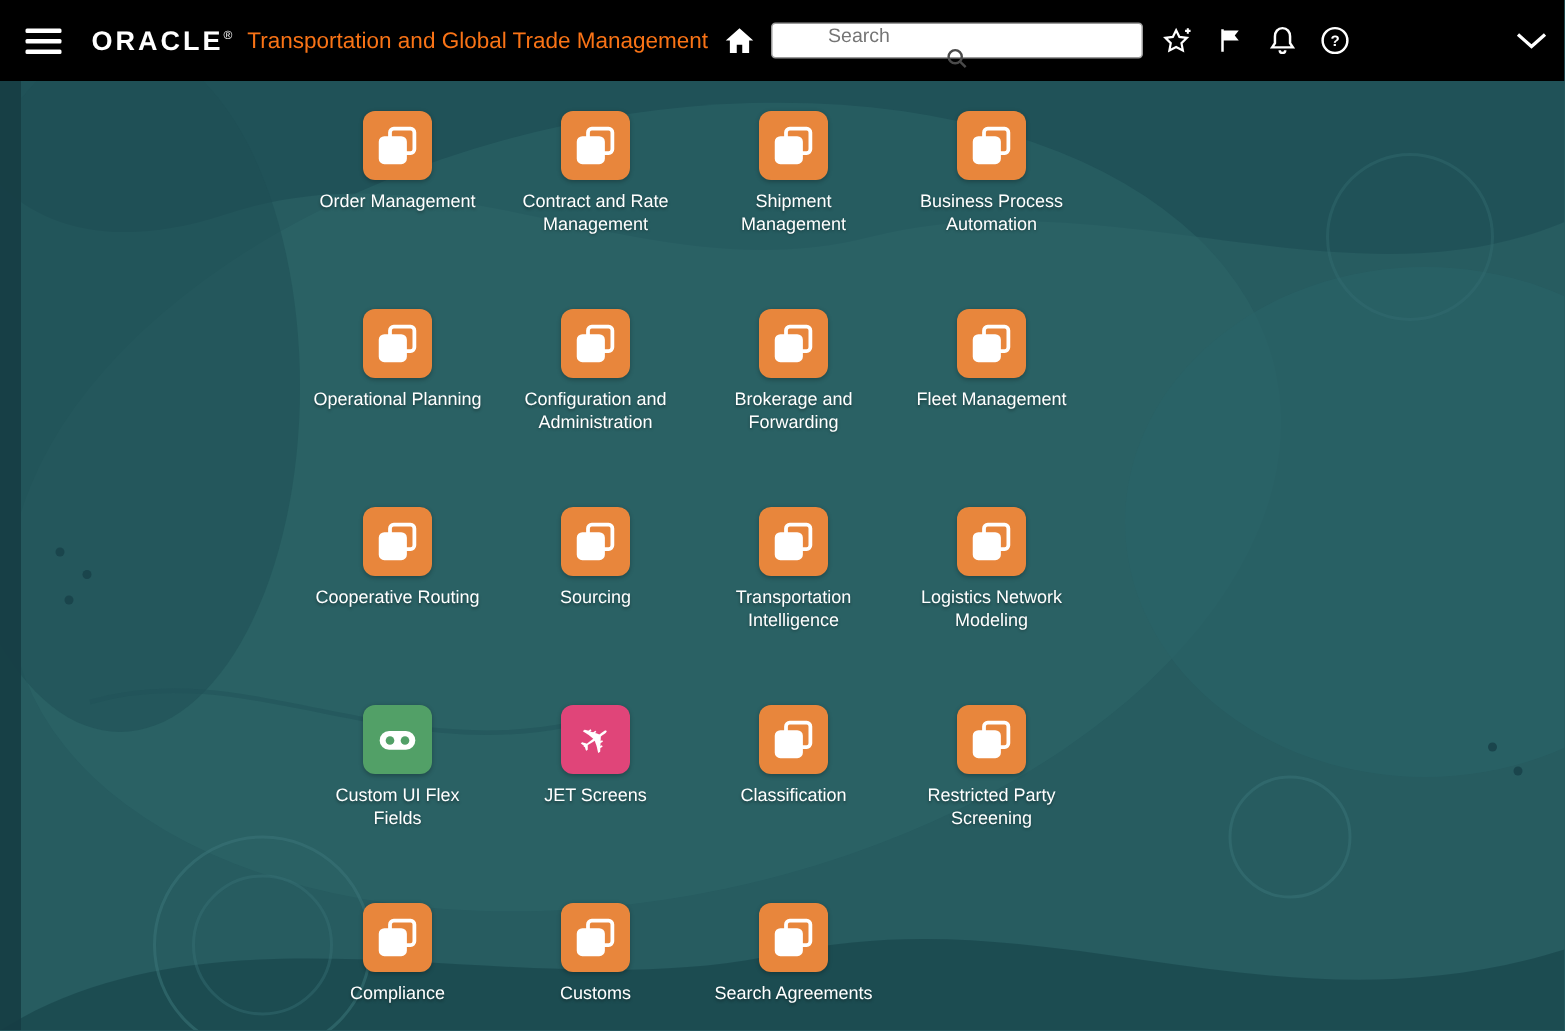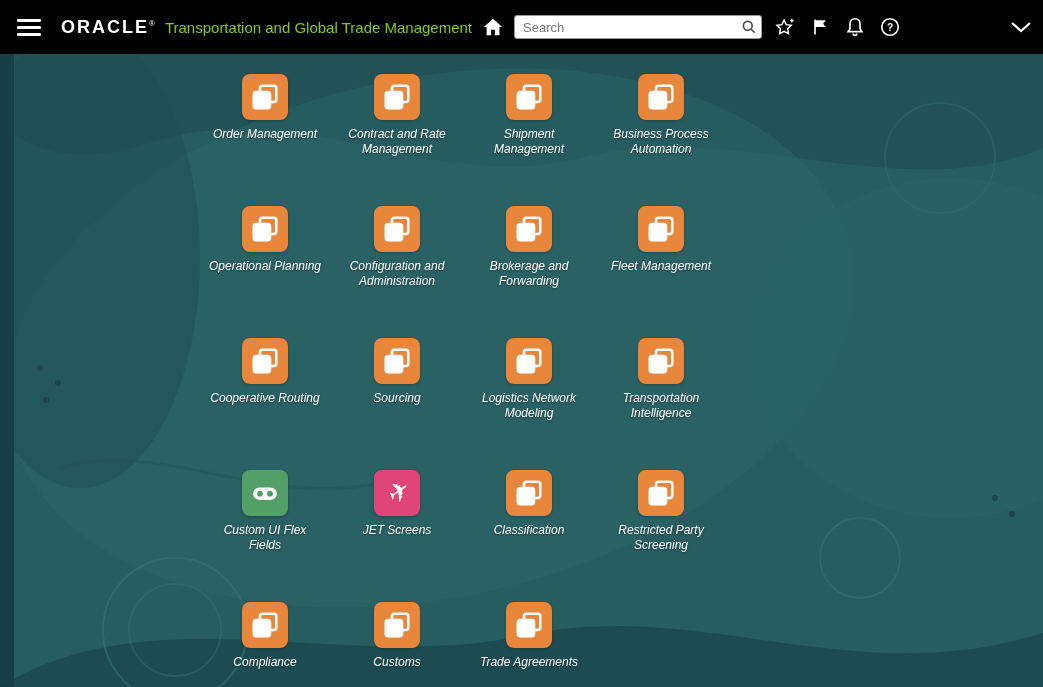--- a/index.html
+++ b/index.html
@@ -10,44 +10,44 @@
   }
   
   .topbar{
     position:absolute;top:0;left:0;width:1043px;height:54px;
     background:#000;display:flex;align-items:center;z-index:10;
   }
   .hamburger{width:24px;height:17px;margin-left:17px;display:flex;flex-direction:column;justify-content:space-between;cursor:pointer;}
   .hamburger span{display:block;height:3px;background:#fff;border-radius:1px;}
   .brand{margin-left:20px;color:#fff;font-weight:700;font-size:18px;letter-spacing:2px;cursor:pointer;white-space:nowrap;}
   .brand sup{font-size:8px;font-weight:400;letter-spacing:0;}
-  .app-title{margin-left:10px;color:#84cc16;font-size:15px;white-space:nowrap;}
+  .app-title{margin-left:10px;color:#f97316;font-size:15px;white-space:nowrap;}
   .icon-btn{background:none;border:none;padding:0;margin:0;cursor:pointer;display:flex;align-items:center;justify-content:center;width:26px;height:26px;}
   .home-btn{margin-left:8px;}
   .searchbox{
     margin-left:8px;width:248px;height:24px;background:#fff;border:1px solid #9a9a9a;
-    border-radius:3px;display:flex;align-items:center;box-sizing:border-box;
+    border-radius:3px;display:flex;align-items:center;box-sizing:border-box;flex-direction:column;
   }
   .searchbox input{
     flex:1;border:none;outline:none;background:transparent;height:20px;
     font-size:13px;padding:0 4px 0 8px;color:#222;font-family:"Liberation Sans",sans-serif;
   }
   .searchbox input::placeholder{color:#757575;}
   .search-icon-btn{width:24px;height:22px;}
   .topbar-right{display:flex;align-items:center;gap:9px;margin-left:10px;}
   .chevron-btn{margin-left:auto;margin-right:8px;width:28px;}
   
   .main{position:absolute;top:38px;left:0;width:1043px;height:649px;overflow:hidden;}
   .bg-art{position:absolute;top:0;left:0;width:1043px;height:649px;pointer-events:none;}
   
   .grid{
     position:absolute;left:199px;top:36px;
     display:grid;grid-template-columns:repeat(4,132px);grid-auto-rows:132px;
   }
-  .tile{display:flex;flex-direction:column;align-items:center;cursor:pointer;width:132px;font-style:italic;}
+  .tile{display:flex;flex-direction:column;align-items:center;cursor:pointer;width:132px;}
   .tile-icon{
     width:46px;height:46px;border-radius:8px;flex:0 0 auto;
     display:flex;align-items:center;justify-content:center;
     box-shadow:0 1px 3px rgba(0,0,0,.25);
   }
   .tile-label{
     margin-top:7px;max-width:118px;text-align:center;color:#fff;
     font-size:12px;line-height:15px;text-shadow:0 1px 2px rgba(0,0,0,.35);
   }
   .sw{width:30px;height:30px;}
@@ -243,31 +243,31 @@
       <div class="tile-label">Sourcing</div>
     </div>
 
     <div class="tile">
       <div class="tile-icon" style="background-color: rgb(232, 134, 60);">
         <svg class="sw" viewBox="0 0 24 24" aria-hidden="true">
             <rect x="8" y="3" width="13" height="13" rx="2"></rect>
             <rect class="front" x="3" y="8" width="13" height="13" rx="2"></rect>
           </svg>
       </div>
+      <div class="tile-label">Transportation Intelligence</div>
+    </div>
+
+    <div class="tile">
+      <div class="tile-icon" style="background-color: rgb(232, 134, 60);">
+        <svg class="sw" viewBox="0 0 24 24" aria-hidden="true">
+            <rect x="8" y="3" width="13" height="13" rx="2"></rect>
+            <rect class="front" x="3" y="8" width="13" height="13" rx="2"></rect>
+          </svg>
+      </div>
       <div class="tile-label">Logistics Network Modeling</div>
-    </div>
-
-    <div class="tile">
-      <div class="tile-icon" style="background-color: rgb(232, 134, 60);">
-        <svg class="sw" viewBox="0 0 24 24" aria-hidden="true">
-            <rect x="8" y="3" width="13" height="13" rx="2"></rect>
-            <rect class="front" x="3" y="8" width="13" height="13" rx="2"></rect>
-          </svg>
-      </div>
-      <div class="tile-label">Transportation Intelligence</div>
     </div>
 
     <div class="tile">
       <div class="tile-icon" style="background-color: rgb(82, 160, 103);">
         <svg class="flex-svg" viewBox="0 0 24 24" aria-hidden="true">
           <rect x="2.5" y="7.5" width="19" height="10" rx="5" fill="#fff"></rect>
           <circle cx="8" cy="12.5" r="2.3" fill="#52a067"></circle>
           <circle cx="16" cy="12.5" r="2.3" fill="#52a067"></circle>
         </svg>
       </div>
@@ -321,17 +321,17 @@
       <div class="tile-label">Customs</div>
     </div>
 
     <div class="tile">
       <div class="tile-icon" style="background-color: rgb(232, 134, 60);">
         <svg class="sw" viewBox="0 0 24 24" aria-hidden="true">
             <rect x="8" y="3" width="13" height="13" rx="2"></rect>
             <rect class="front" x="3" y="8" width="13" height="13" rx="2"></rect>
           </svg>
       </div>
-      <div class="tile-label">Trade Agreements</div>
+      <div class="tile-label">Search Agreements</div>
     </div>
 
   </div>
 </main>
 
 </body></html>

